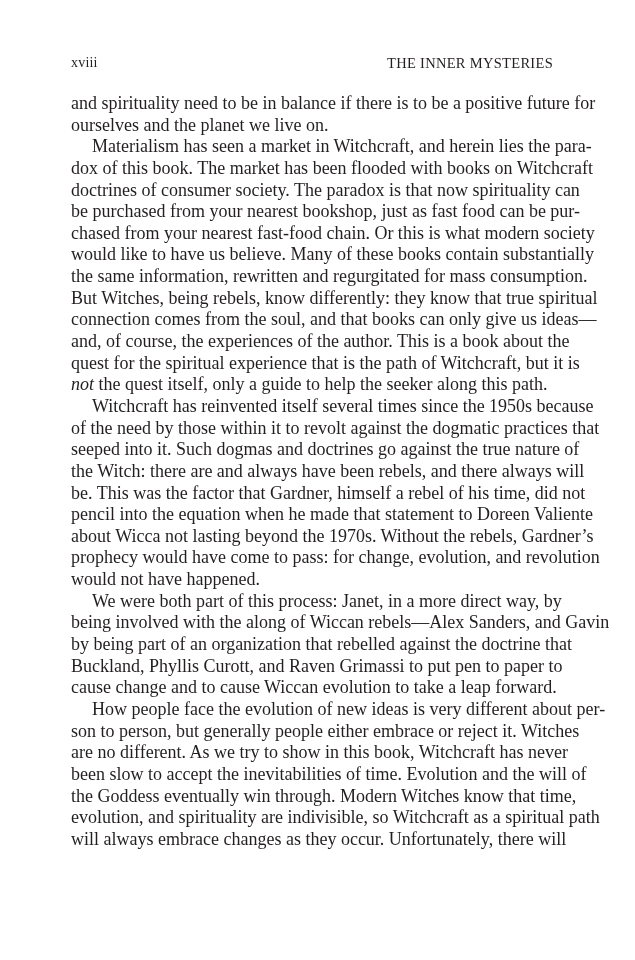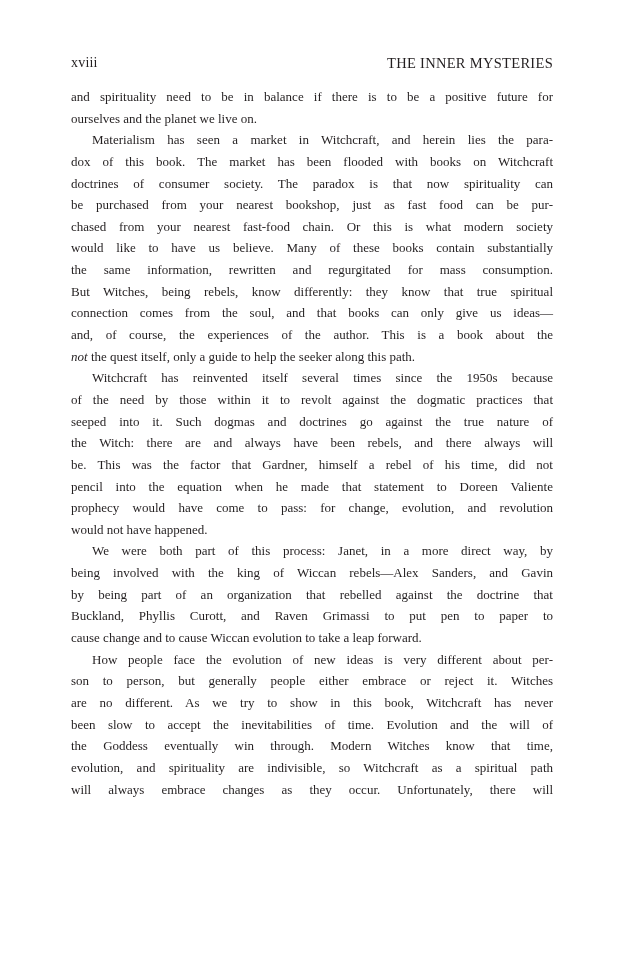--- a/index.html
+++ b/index.html
@@ -37,22 +37,22 @@
     .running-title {
       position: absolute;
       left: 0;
       right: 0;
       top: 0;
       text-align: right;
       padding-left: 8px;
       letter-spacing: 0.3px;
     }
     .body-text {
-      margin-top: 12px;
-      font-size: 13px;
+      margin-top: 19px;
+      font-size: 18px;
       line-height: 21.65px;
     }
     .line {
       display: block;
       white-space: nowrap;
       text-align: justify;
       text-align-last: justify;
       height: 21.65px;
     }
     .line.last {
@@ -85,37 +85,39 @@
       <span class="line indent">Materialism has seen a market in Witchcraft, and herein lies the para-</span>
       <span class="line">dox of this book. The market has been flooded with books on Witchcraft</span>
       <span class="line">doctrines of consumer society. The paradox is that now spirituality can</span>
       <span class="line">be purchased from your nearest bookshop, just as fast food can be pur-</span>
       <span class="line">chased from your nearest fast-food chain. Or this is what modern society</span>
       <span class="line">would like to have us believe. Many of these books contain substantially</span>
       <span class="line">the same information, rewritten and regurgitated for mass consumption.</span>
       <span class="line">But Witches, being rebels, know differently: they know that true spiritual</span>
       <span class="line">connection comes from the soul, and that books can only give us ideas—</span>
       <span class="line">and, of course, the experiences of the author. This is a book about the</span>
+      <span class="line">quest for the spiritual experience that is the path of Witchcraft, but it is</span>
       <span class="line last"><em>not</em><span> the quest itself, only a guide to help the seeker along this path.</span></span>
     </p>
 
     <p style="margin:0">
       <span class="line indent">Witchcraft has reinvented itself several times since the 1950s because</span>
       <span class="line">of the need by those within it to revolt against the dogmatic practices that</span>
       <span class="line">seeped into it. Such dogmas and doctrines go against the true nature of</span>
       <span class="line">the Witch: there are and always have been rebels, and there always will</span>
       <span class="line">be. This was the factor that Gardner, himself a rebel of his time, did not</span>
       <span class="line">pencil into the equation when he made that statement to Doreen Valiente</span>
+      <span class="line">about Wicca not lasting beyond the 1970s. Without the rebels, Gardner’s</span>
       <span class="line">prophecy would have come to pass: for change, evolution, and revolution</span>
       <span class="line last">would not have happened.</span>
     </p>
 
     <p style="margin:0">
       <span class="line indent">We were both part of this process: Janet, in a more direct way, by</span>
-      <span class="line">being involved with the king of Wiccan rebels—Alex Sanders, and Gavin</span>
+      <span class="line">being involved with the along of Wiccan rebels—Alex Sanders, and Gavin</span>
       <span class="line">by being part of an organization that rebelled against the doctrine that</span>
       <span class="line">Buckland, Phyllis Curott, and Raven Grimassi to put pen to paper to</span>
       <span class="line last">cause change and to cause Wiccan evolution to take a leap forward.</span>
     </p>
 
     <p style="margin:0">
       <span class="line indent">How people face the evolution of new ideas is very different about per-</span>
       <span class="line">son to person, but generally people either embrace or reject it. Witches</span>
       <span class="line">are no different. As we try to show in this book, Witchcraft has never</span>
       <span class="line">been slow to accept the inevitabilities of time. Evolution and the will of</span>

